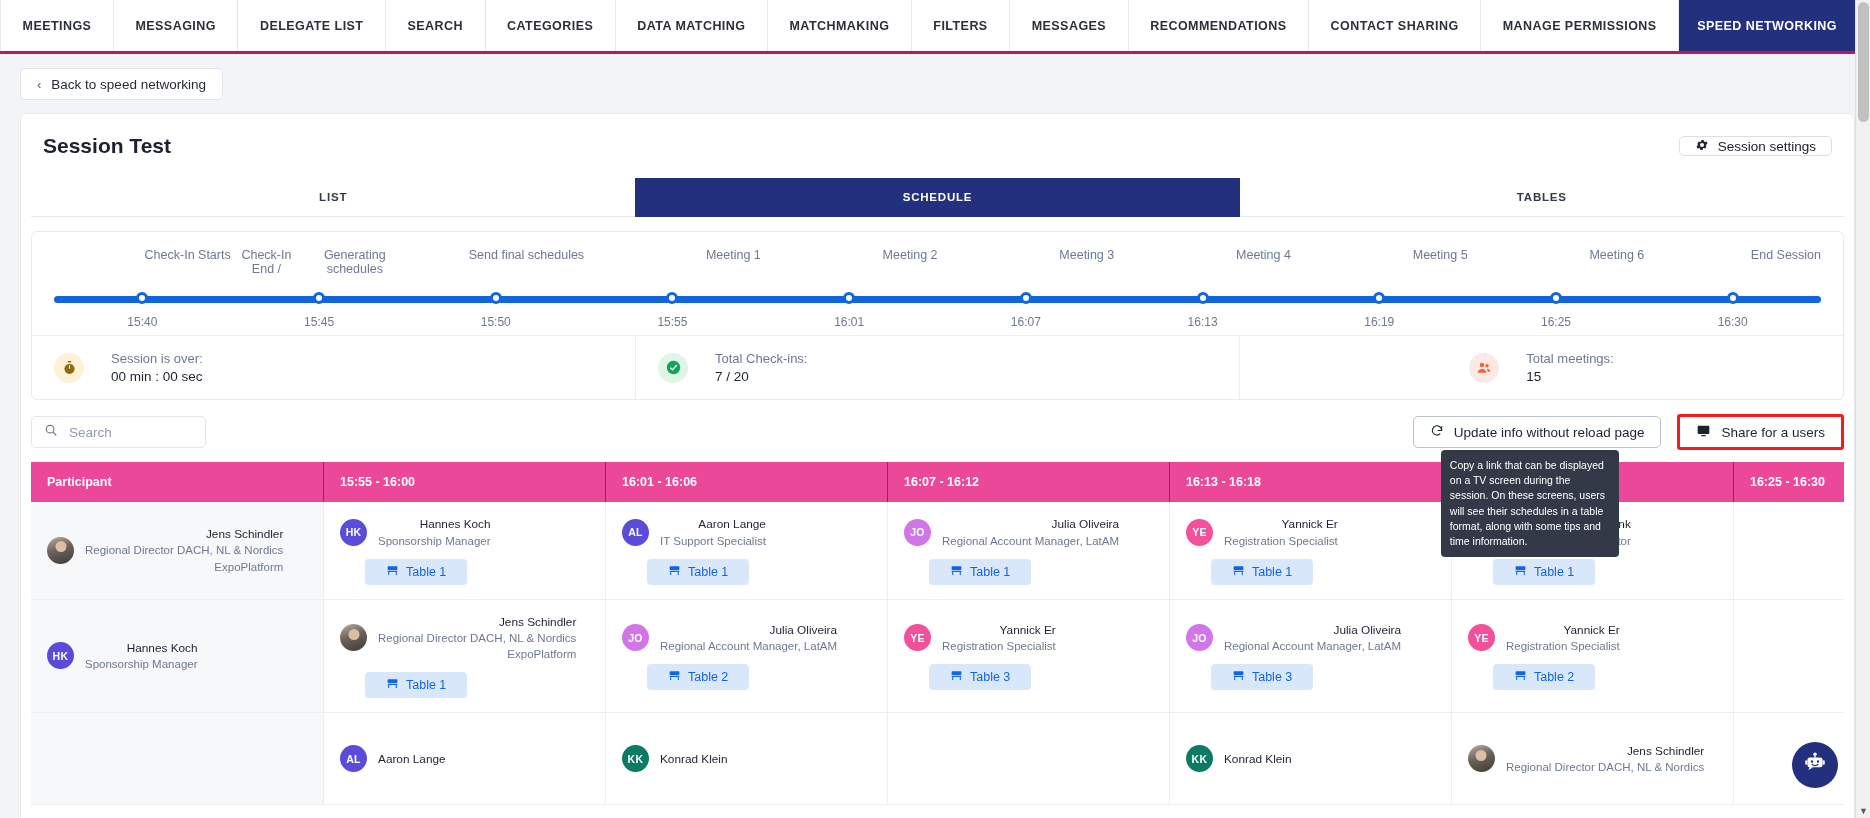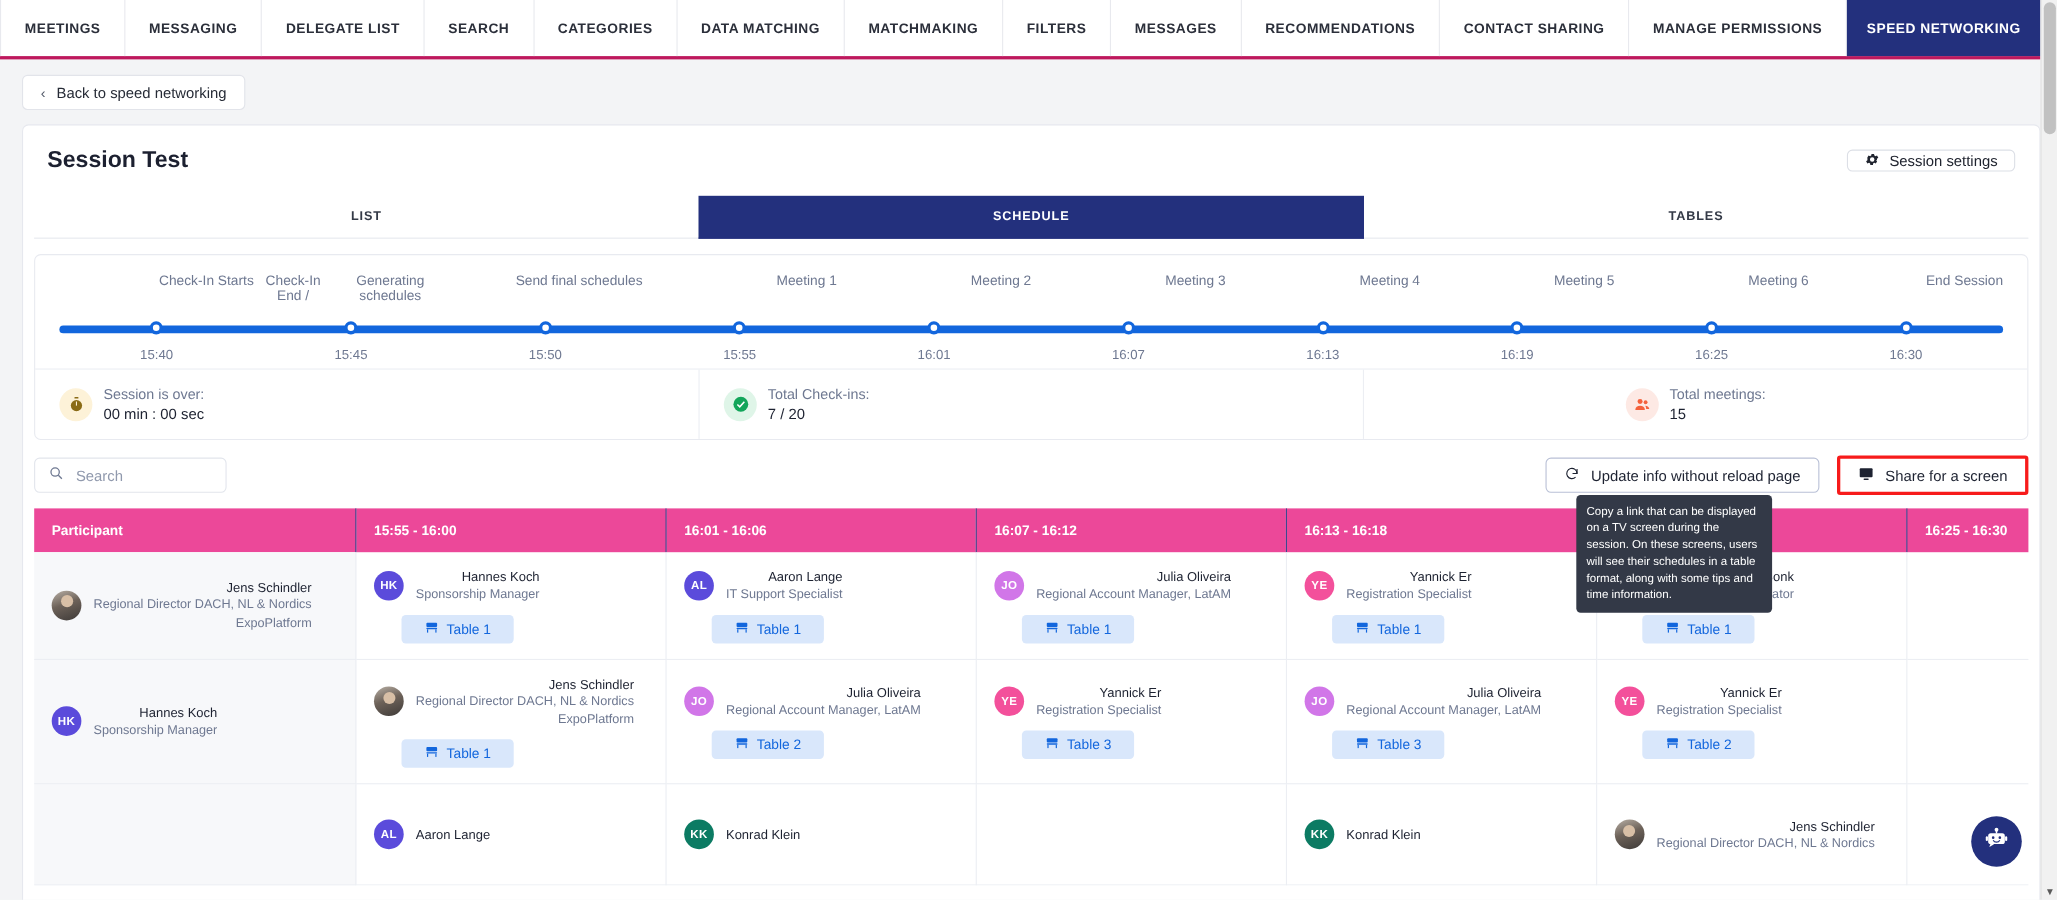--- a/index.html
+++ b/index.html
@@ -93,21 +93,21 @@
   .dot {
     width: 12px; height: 12px; border-radius: 50%;
     background: #fff; border: 3px solid #1266dd; margin-top: 1px;
   }
   .tl-times { margin-top: 8px; }
   .tl-times > div { font-size: 12px; color: #6e7891; }
 
   
   .stats { display: flex; border-top: 1px solid #eceef3; }
   .stat {
-    flex: 1; display: flex; align-items: center; gap: 10px;
+    flex: 1; display: flex; align-items: center; gap: 27px;
     padding: 15px 22px; border-right: 1px solid #eceef3;
   }
   .stat:last-child { border-right: none; justify-content: center; }
   .stat-ico {
     width: 30px; height: 30px; border-radius: 50%;
     display: flex; align-items: center; justify-content: center;
     font-size: 15px; flex: 0 0 30px;
   }
   .ico-timer { background: #fdf2d8; color: #8a6b16; }
   .ico-check { background: #dff5e8; }
@@ -398,21 +398,21 @@
         </span>
         <span>Update info without reload page</span>
       </div>
       <div class="tb-btn highlighted">
         <span>
           <svg width="15" height="14" viewBox="0 0 24 24" fill="#1d2231">
               <rect x="2" y="3" width="20" height="14" rx="1.5"></rect>
               <rect x="8" y="19" width="8" height="2" rx="1"></rect>
             </svg>
         </span>
-        <span>Share for a screen</span>
+        <span>Share for a users</span>
       </div>
       <div class="tooltip">Copy a link that can be displayed on a TV screen during the session. On these screens, users will see their schedules in a table format, along with some tips and time information.</div>
     </div>
   </div>
 
   <div class="table-wrap">
     <table class="sched">
       <thead>
         <tr id="thead-row">
             <th>Participant</th>

